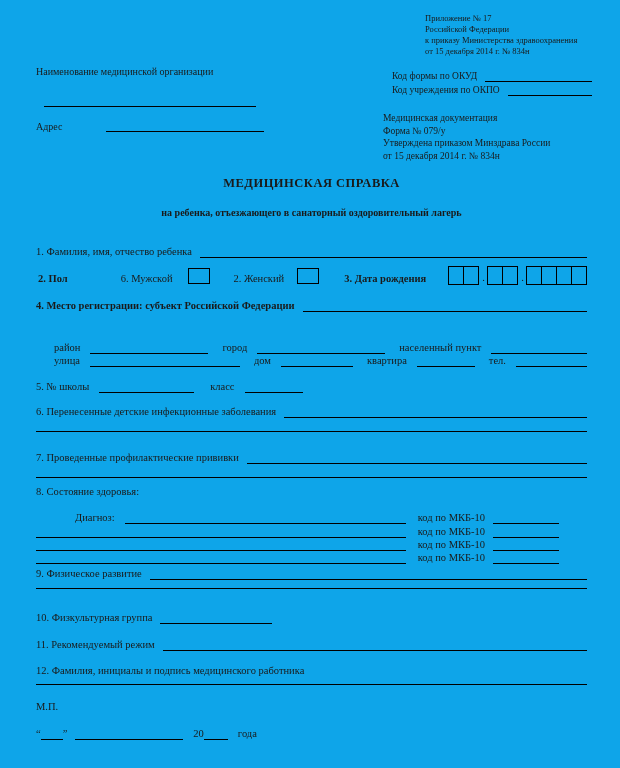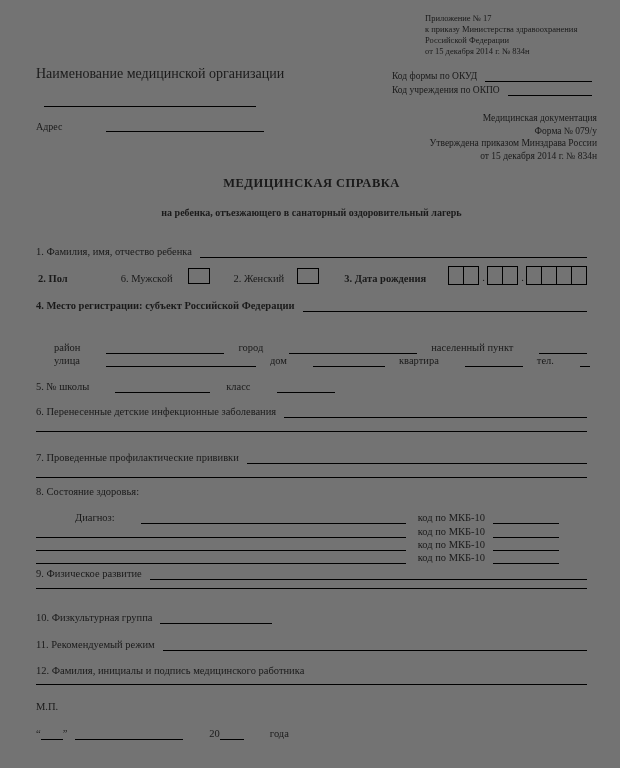--- a/index.html
+++ b/index.html
@@ -1,58 +1,58 @@
 <!DOCTYPE html>
 <html><head>
 <meta charset="utf-8">
 <style>
   html,body{margin:0;padding:0;background:#ffffff;}
   .page{
     position:relative;
     width:620px;height:768px;
-    background:#737373;
+    background:#0ea5e9;
     color:#1a1a1a;
     font-family:"Liberation Serif","DejaVu Serif",serif;
     font-size:10.5px;
     overflow:hidden;
   }
   
   .annex{position:absolute;left:425px;top:13px;width:185px;font-size:8.5px;line-height:11px;}
-  .org-label{position:absolute;left:36px;top:66px;font-size:14px;}
+  .org-label{position:absolute;left:36px;top:66px;font-size:10px;}
   .org-line{position:absolute;left:44px;top:94px;width:212px;height:12px;border-bottom:1.4px solid #000;}
   .addr-row{position:absolute;left:36px;top:118px;width:228px;display:flex;align-items:flex-end;font-size:10px;gap:36px;}
   .code-row{position:absolute;left:392px;display:flex;align-items:flex-end;width:200px;font-size:9.5px;line-height:12px;}
   .okud{top:68px;} .okpo{top:82px;}
-  .doc-block{position:absolute;left:383px;top:112px;width:214px;text-align:right;font-size:9.5px;line-height:12.5px;}
+  .doc-block{position:absolute;left:383px;top:112px;width:214px;text-align:left;font-size:9.5px;line-height:12.5px;}
   
   .body{position:absolute;left:36px;top:0;width:551px;height:768px;}
   .row{position:absolute;left:0;right:0;display:flex;align-items:flex-end;line-height:13px;white-space:nowrap;}
   .center{justify-content:center;}
   .b{font-weight:bold;}
   .title{font-size:12.5px;letter-spacing:0.5px;align-items:center;}
   .subtitle{font-size:10px;}
   .fill{flex:1 1 auto;border-bottom:1.2px solid #000;height:13px;min-width:10px;}
   .fw{flex:0 0 auto;}
-  .hr{position:absolute;left:0;right:0;border-top:1.6px solid #000;height:0;} .gap8{margin-left:8px;} .gap10{margin-left:26px;} .gap14{margin-left:14px;}
+  .hr{position:absolute;left:0;right:0;border-top:1.6px solid #000;height:0;} .gap8{margin-left:8px;} .gap10{margin-left:10px;} .gap14{margin-left:14px;}
   .cbox{width:20px;height:14px;border:1px solid #000;flex:0 0 auto;align-self:center;}
   .dateboxes{display:flex;align-items:flex-end;margin-left:auto;flex:0 0 auto;}
   .dbox{width:14px;height:17px;border:1px solid #000;margin-left:-1px;flex:0 0 auto;}
   .dbox:first-child{margin-left:0;}
   .ddot{width:9px;text-align:center;align-self:flex-end;line-height:14px;flex:0 0 auto;}
   .indent{margin-left:39px;}
 </style>
 </head>
 <body>
 
 <div class="page">
 
   <div class="annex">
     <div>Приложение № 17</div>
+    <div>Российской Федерации</div>
     <div>к приказу Министерства здравоохранения</div>
-    <div>Российской Федерации</div>
     <div>от 15 декабря 2014 г. № 834н</div>
   </div>
 
   <div class="org-label">Наименование медицинской организации</div>
   <div class="org-line"></div>
   <div class="addr-row">
     <span>Адрес</span>
     <span class="fill gap8"></span>
   </div>
 

